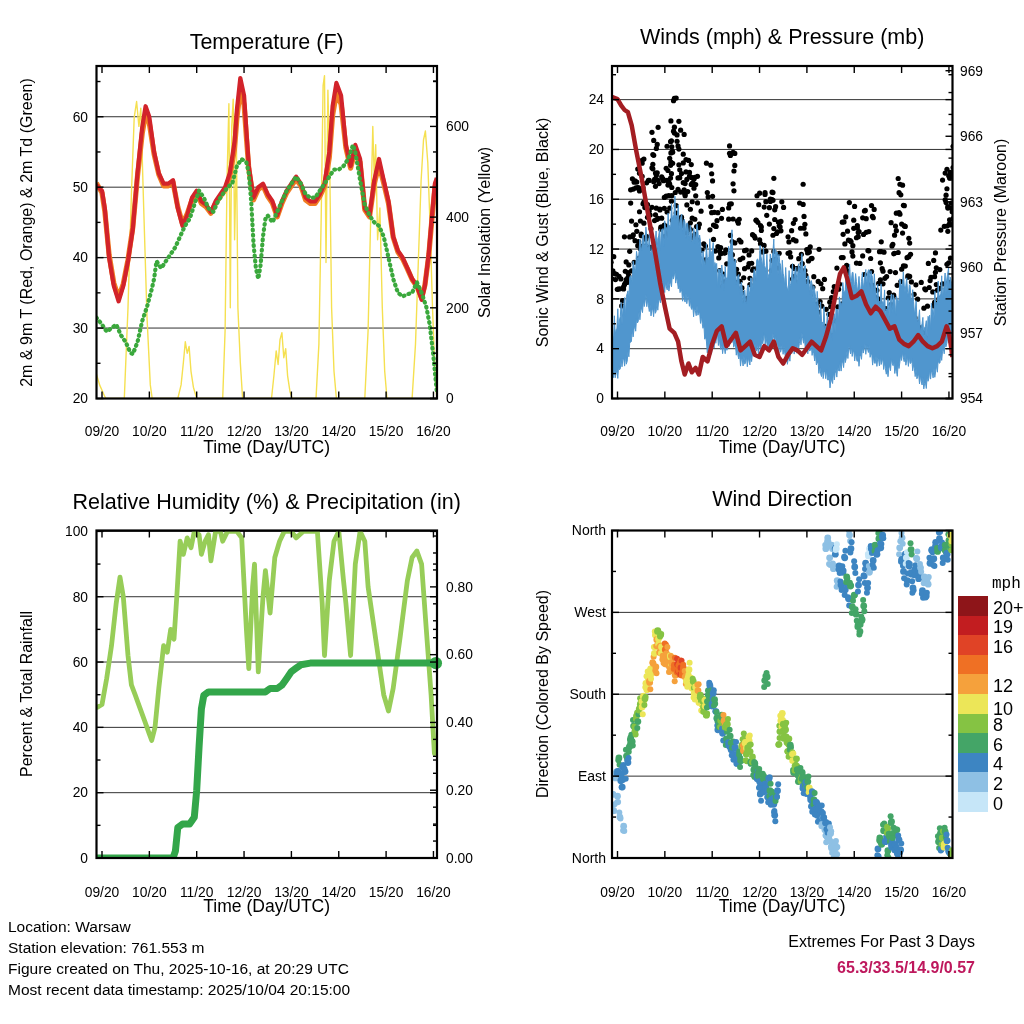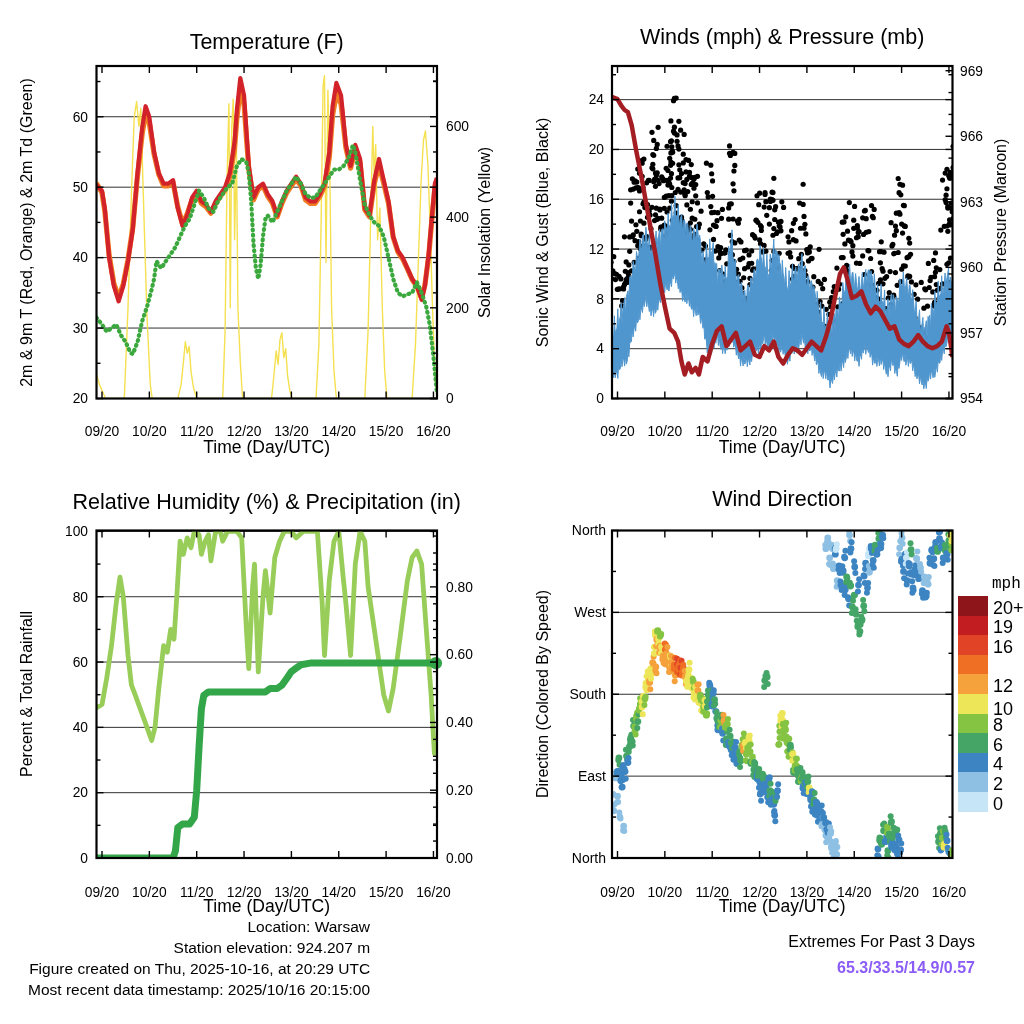--- a/index.html
+++ b/index.html
@@ -5,21 +5,21 @@
   html,body{margin:0;padding:0;background:#fff;}
   #page{position:relative;width:1024px;height:1024px;background:#fff;overflow:hidden;
         font-family:"Liberation Sans",sans-serif;color:#000;}
   #chart{position:absolute;left:0;top:0;}
   #chart text{font-family:"Liberation Sans",sans-serif;fill:#000;}
   .title{font-size:21.5px;}
   .axlab{font-size:17.5px;}
   .rotlab{font-size:16px;}
   .tick-label{font-size:13.8px;}
   .dirlab{font-size:14px;}
-  #footer{position:absolute;left:28px;top:916px;font-size:15.5px;line-height:21px;text-align:right;}
+  #footer{position:absolute;left:8px;top:916px;font-size:15.5px;line-height:21px;}
   #extremes{position:absolute;right:49px;top:929px;text-align:right;font-size:16px;line-height:26px;}
   #extremes .vals{font-weight:bold;}
   #colorbar{position:absolute;left:956px;top:575px;width:68px;height:260px;}
   #colorbar .cb-title{position:absolute;left:36px;top:0;font-size:16px;font-family:Liberation Mono, monospace;}
   .cb-swatch{position:absolute;left:2px;width:30px;height:19.6px;}
   .cb-label{position:absolute;left:37px;width:30px;font-size:18px;}
 </style>
 </head>
 <body>
 
@@ -2054,22 +2054,22 @@
       <div class="cb-swatch" style="background: rgb(61, 133, 194); top: 177.8px;"></div>
       <div class="cb-label" style="top: 179.3px;">4</div>
       <div class="cb-swatch" style="background: rgb(142, 192, 228); top: 197.4px;"></div>
       <div class="cb-label" style="top: 198.9px;">2</div>
       <div class="cb-swatch" style="background: rgb(198, 230, 248); top: 217px;"></div>
       <div class="cb-label" style="top: 218.5px;">0</div>
     </div>
 
   <div id="footer">
     <div>Location: Warsaw</div>
-    <div>Station elevation: 924.207 m</div>
+    <div>Station elevation: 761.553 m</div>
     <div>Figure created on Thu, 2025-10-16, at 20:29 UTC</div>
-    <div>Most recent data timestamp: 2025/10/16 20:15:00</div>
+    <div>Most recent data timestamp: 2025/10/04 20:15:00</div>
   </div>
 
   <div id="extremes">
     <div>Extremes For Past 3 Days</div>
-    <div class="vals" style="color: #8b5cf6;">65.3/33.5/14.9/0.57</div>
+    <div class="vals" style="color: #be185d;">65.3/33.5/14.9/0.57</div>
   </div>
 </div>
 
 </body></html>

